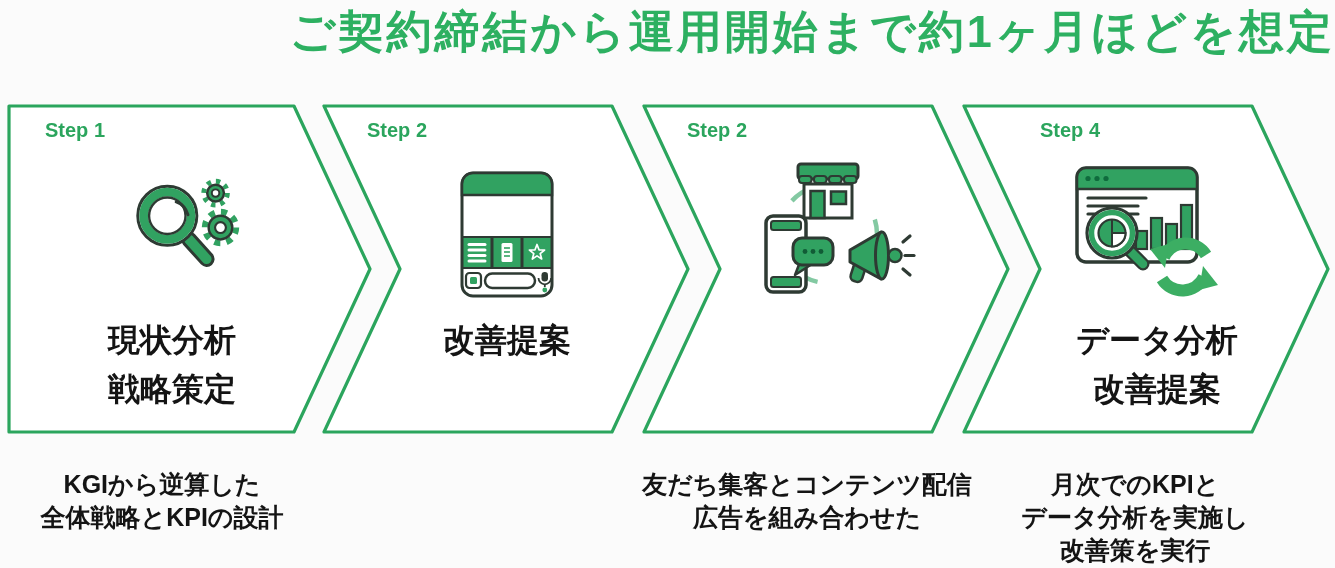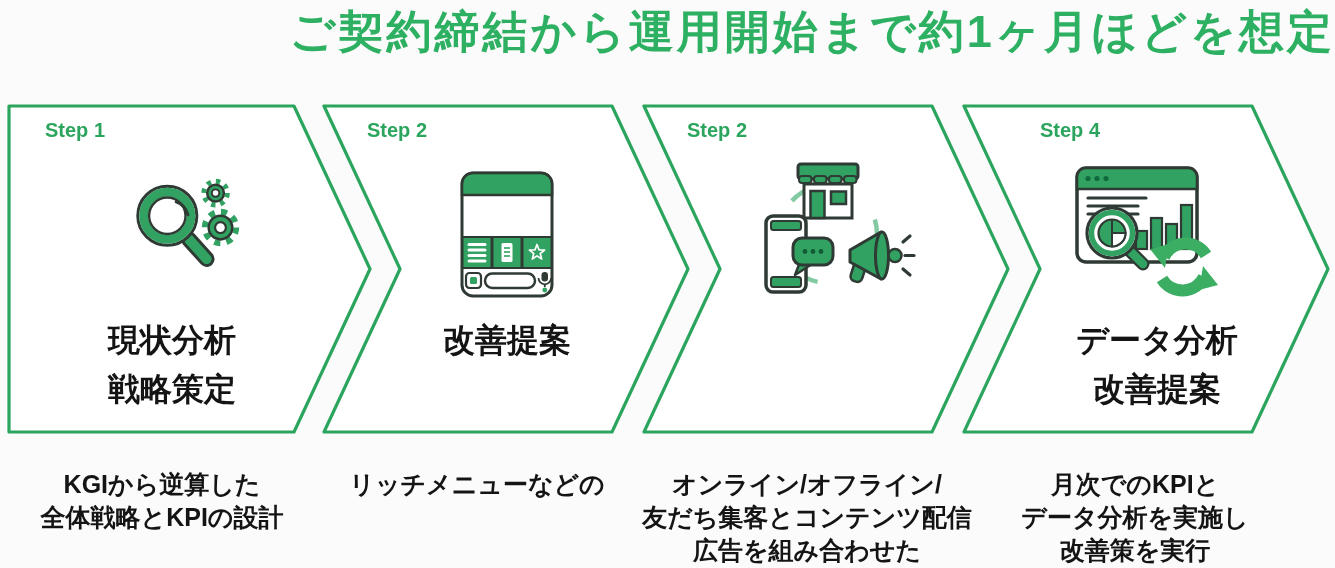--- a/index.html
+++ b/index.html
@@ -201,24 +201,22 @@
   <div class="heading" style="left:972px">
     <div class="hline">データ分析</div>
     <div class="hline">改善提案</div>
   </div>
 
   <div class="caption" style="left:-58px">
     <div class="cline">KGIから逆算した</div>
     <div class="cline">全体戦略とKPIの設計</div>
   </div>
   <div class="caption" style="left:257px">
-    <div class="cline">リッチメニューなどの</div>
   </div>
   <div class="caption" style="left:587px">
-    <div class="cline">オンライン/オフライン/</div>
     <div class="cline">友だち集客とコンテンツ配信</div>
     <div class="cline">広告を組み合わせた</div>
   </div>
   <div class="caption" style="left:915px">
     <div class="cline">月次でのKPIと</div>
     <div class="cline">データ分析を実施し</div>
     <div class="cline">改善策を実行</div>
   </div>
 
 </div>

